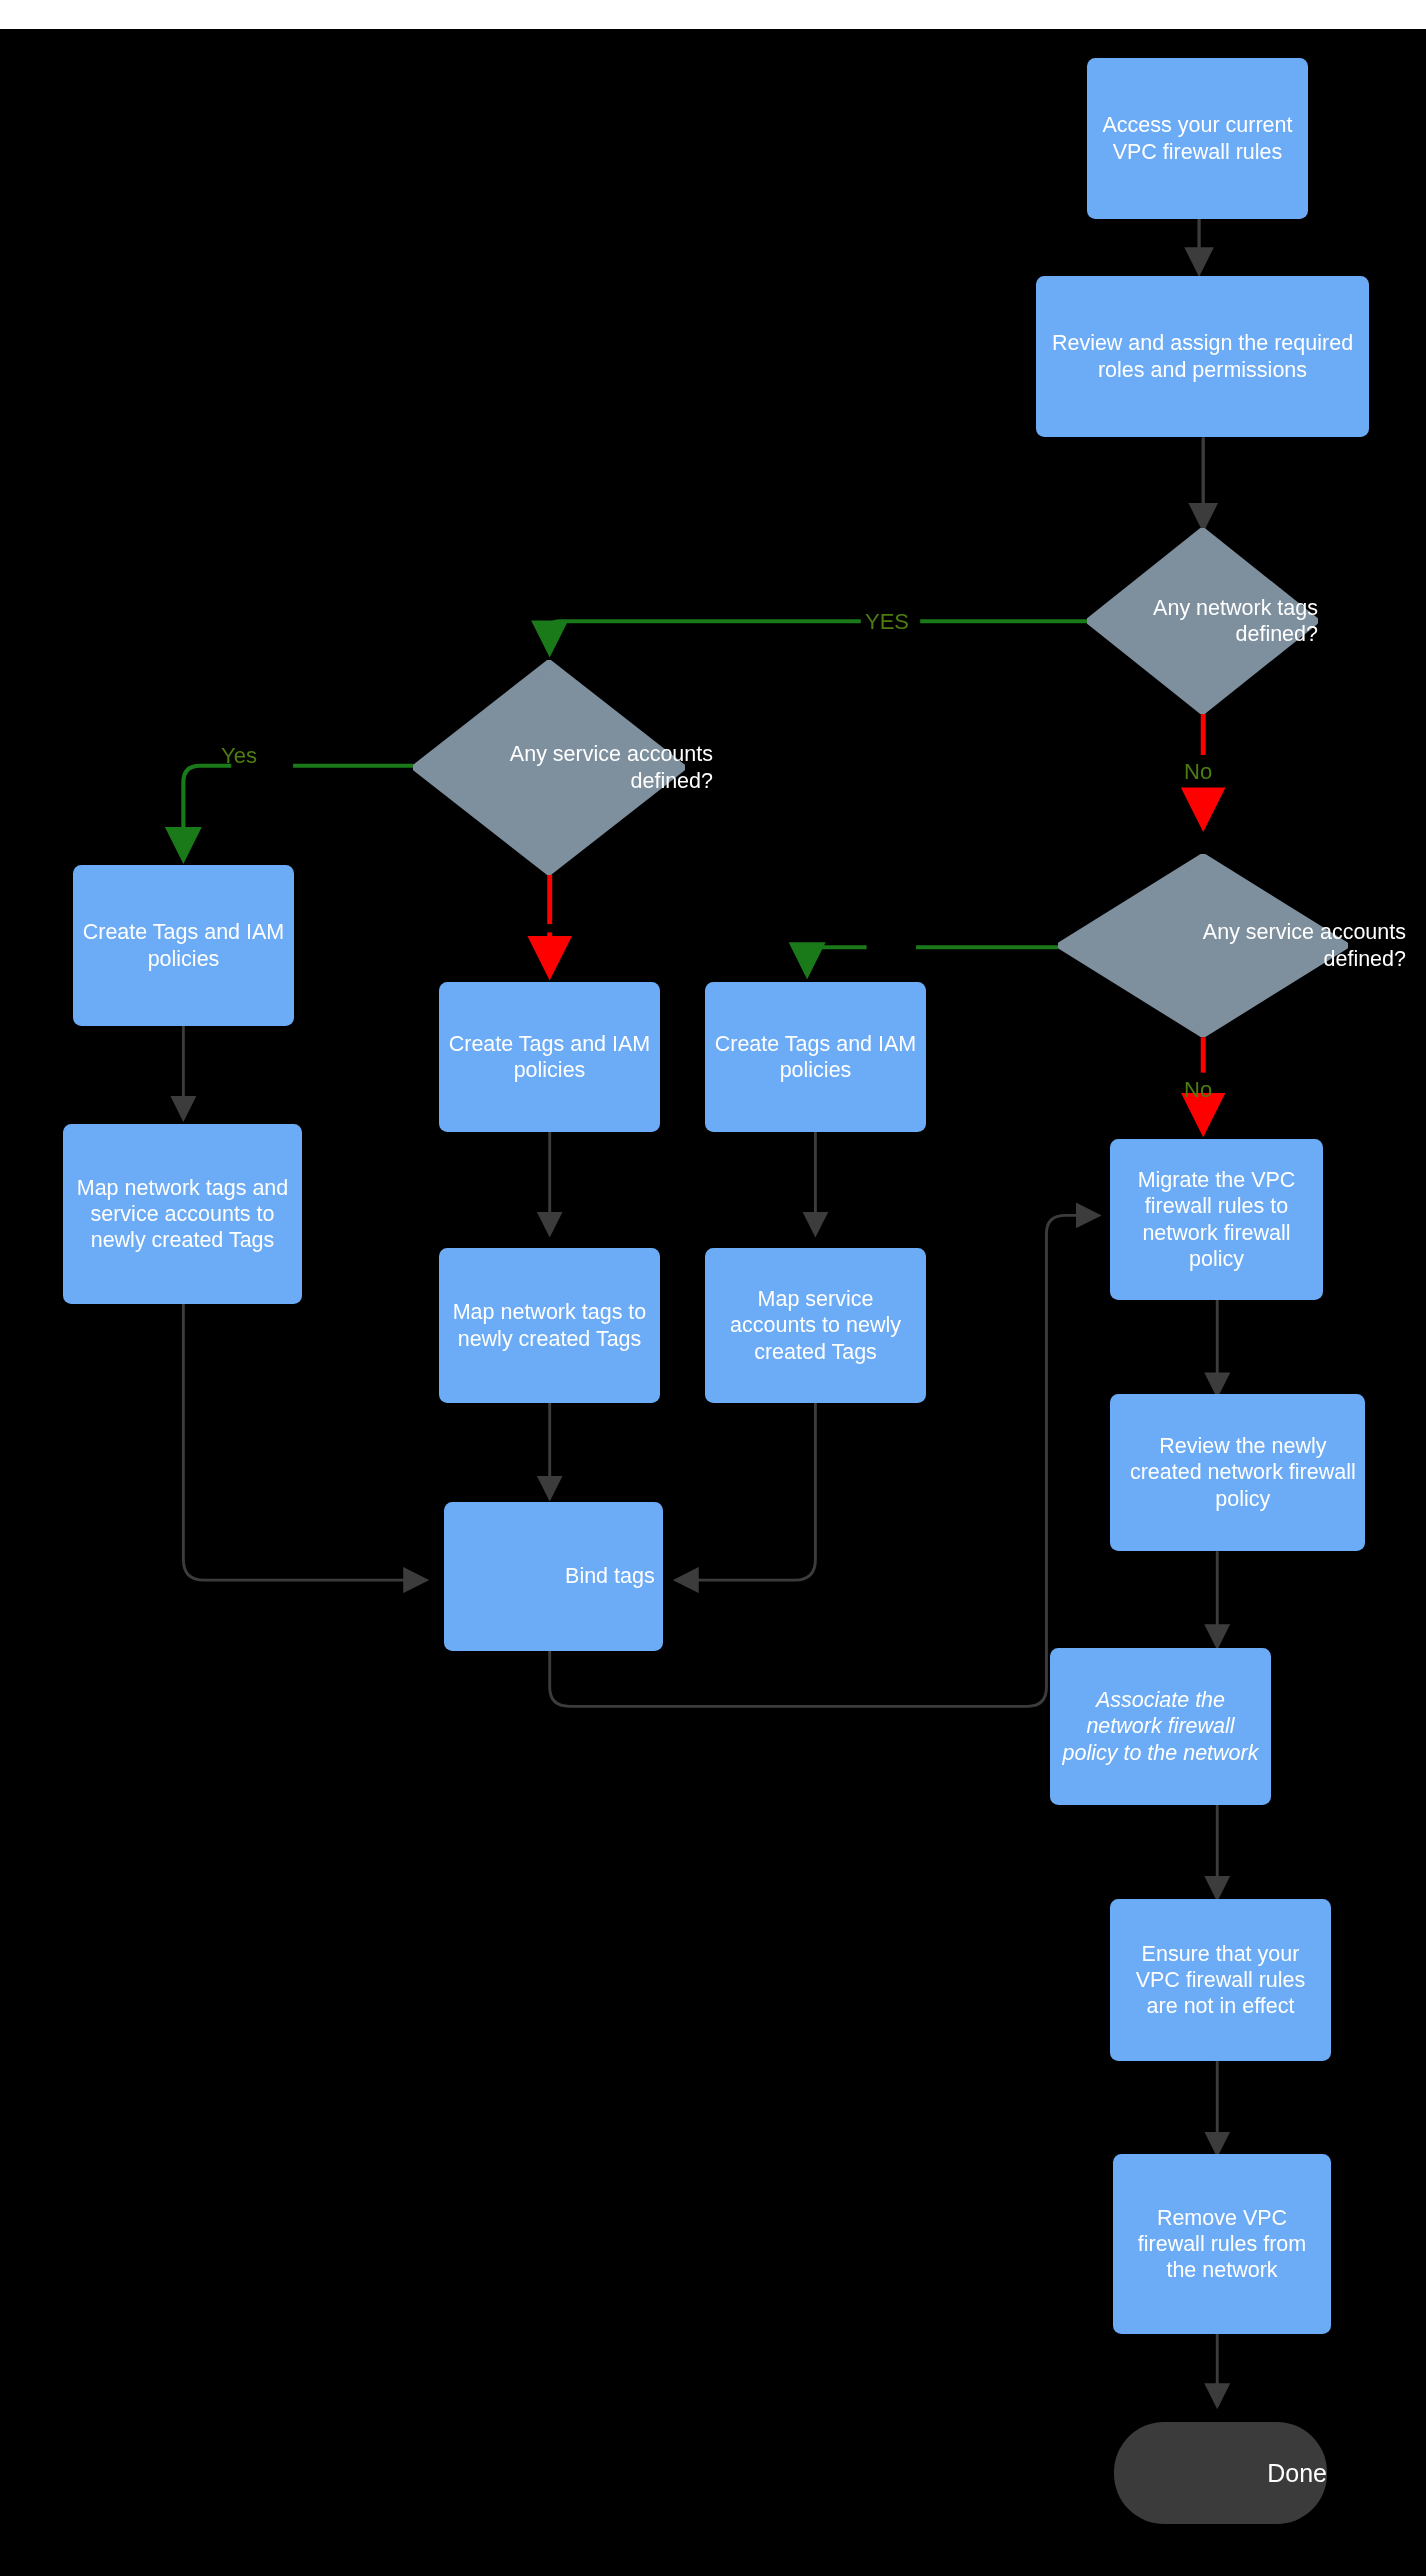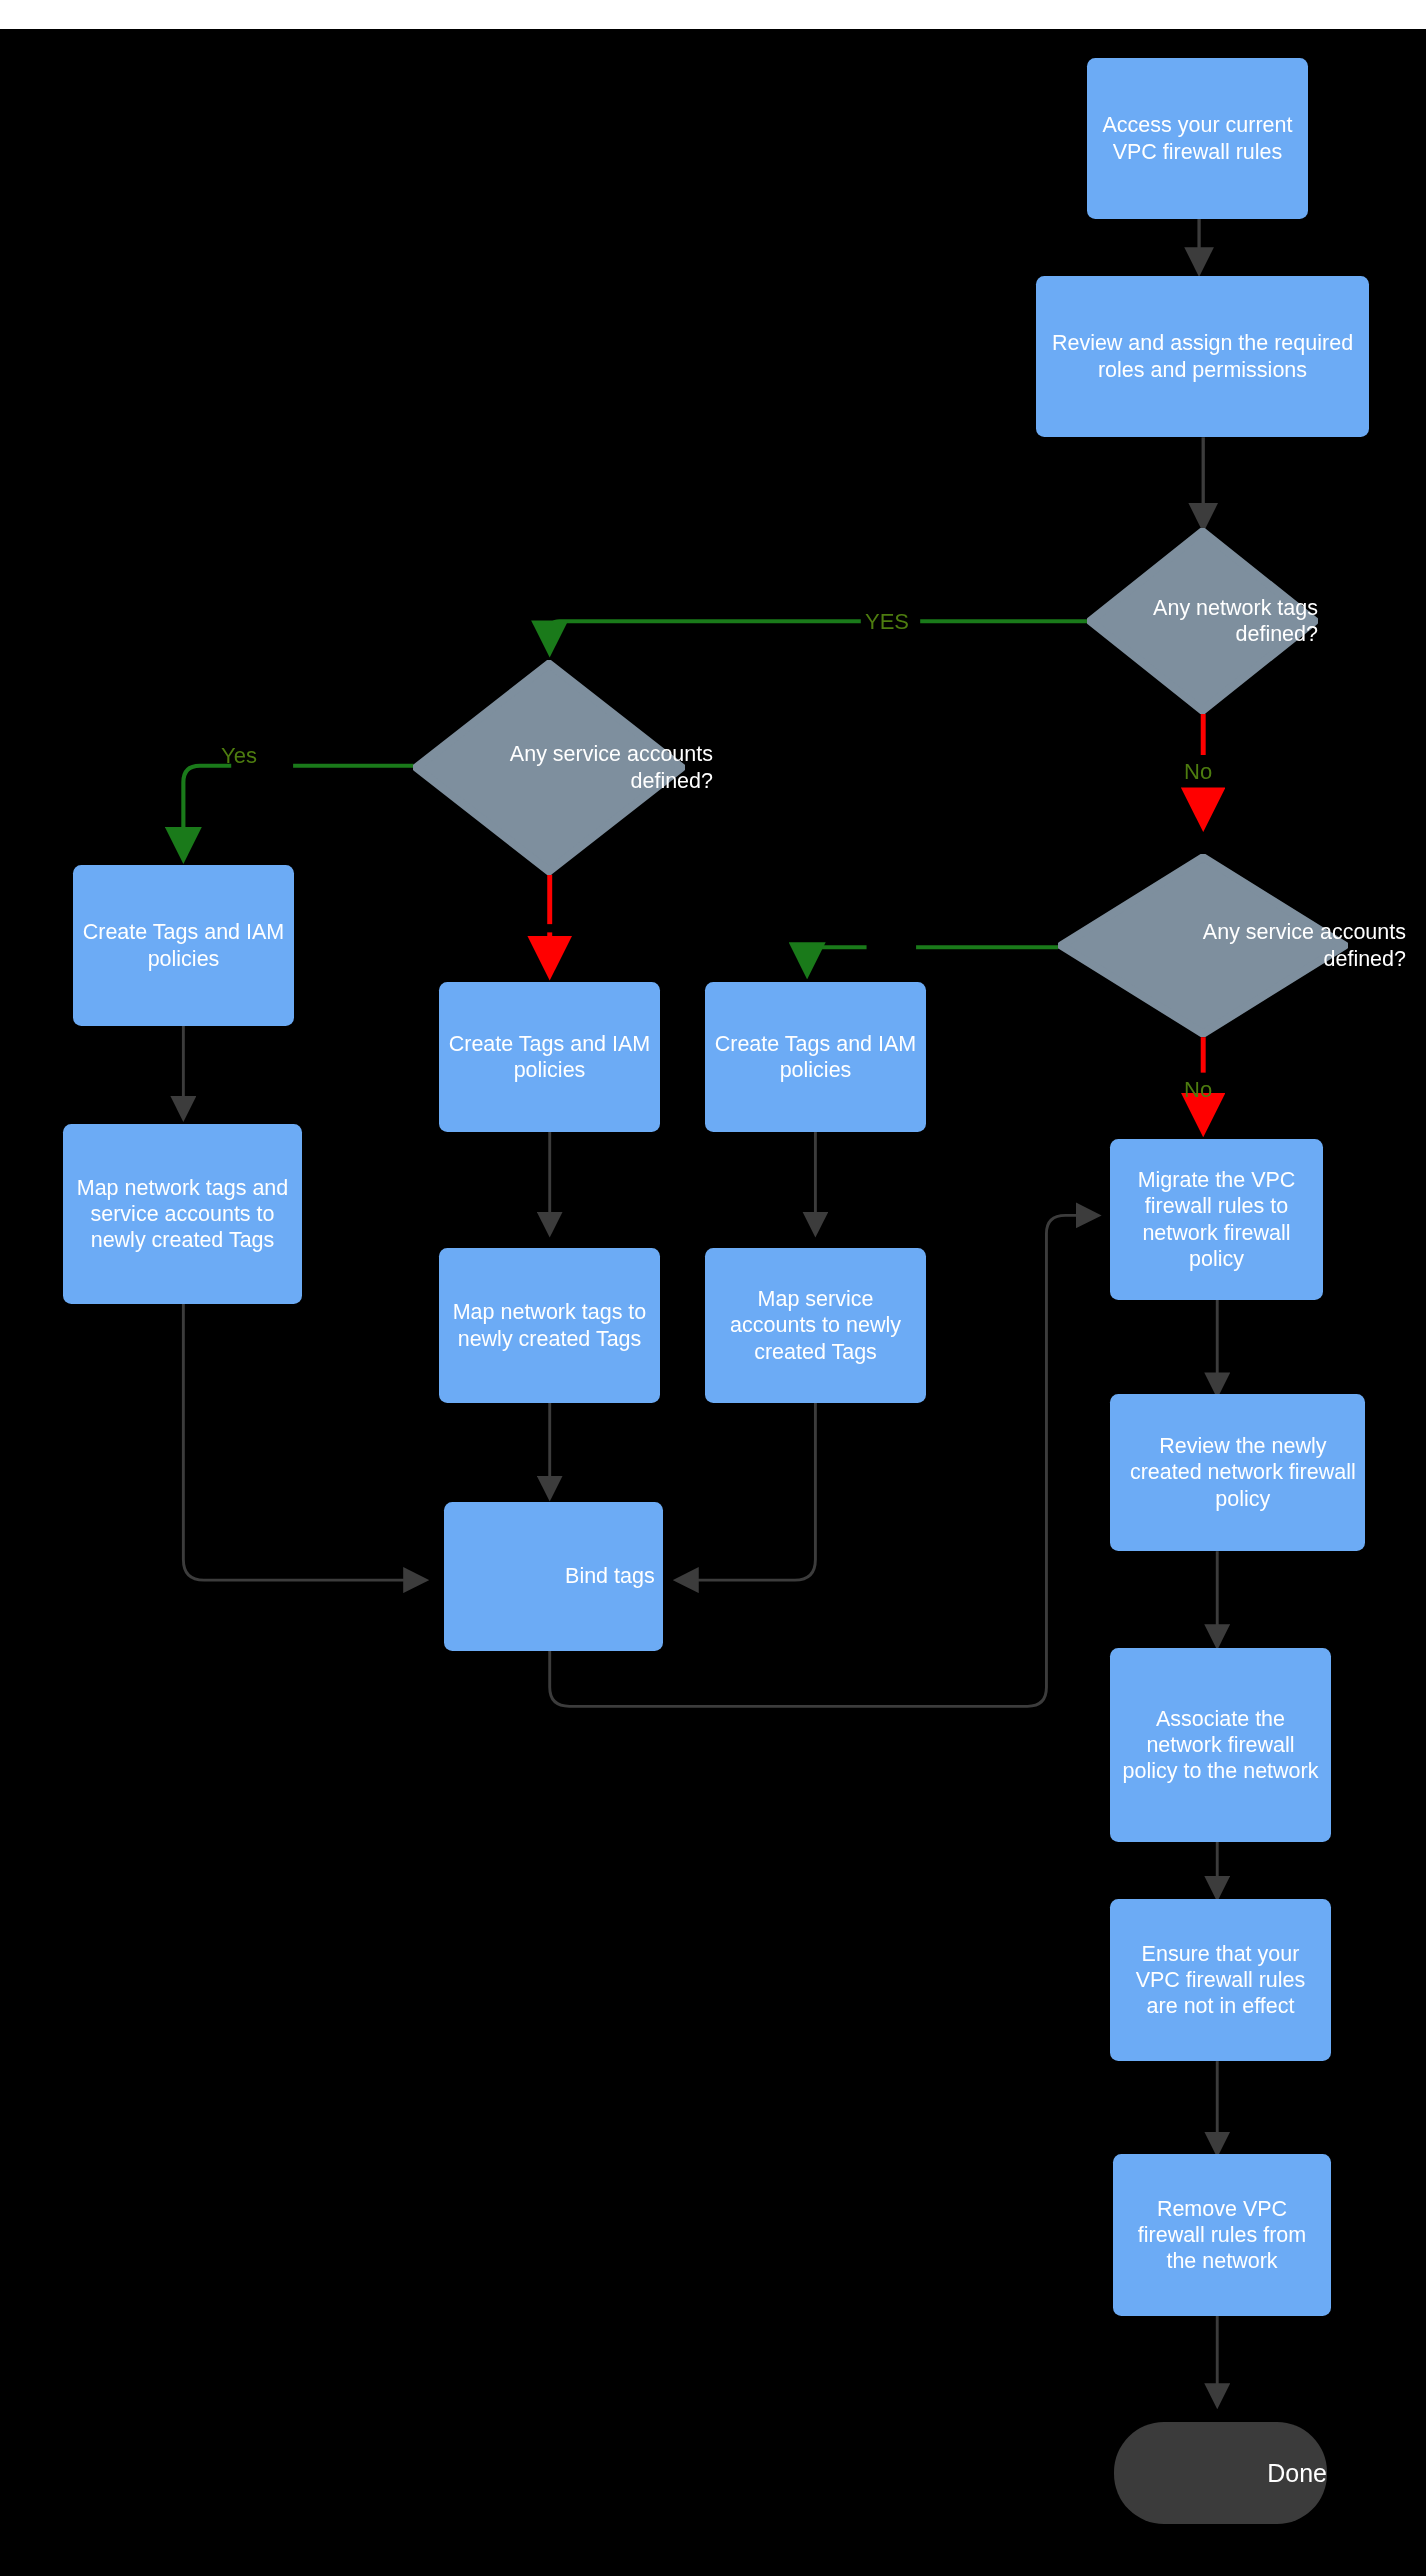--- a/index.html
+++ b/index.html
@@ -141,29 +141,29 @@
   </div>
 
   <div class="node proc" style="left:1110px;top:1139px;width:213px;height:161px;">
     <span>Migrate the VPC firewall rules to network firewall policy</span>
   </div>
 
   <div class="node proc" style="left:1110px;top:1394px;width:255px;height:157px;padding-left:19px;">
     <span>Review the newly created network firewall policy</span>
   </div>
 
-  <div class="node proc" style="left:1110px;top:1648px;width:221px;height:194px;">
+  <div class="node proc" style="left:1050px;top:1648px;width:221px;height:157px;font-style:italic;">
     <span>Associate the network firewall policy to the network</span>
   </div>
 
   <div class="node proc" style="left:1110px;top:1899px;width:221px;height:162px;">
     <span>Ensure that your VPC firewall rules are not in effect</span>
   </div>
 
-  <div class="node proc" style="left:1113px;top:2154px;width:218px;height:162px;">
+  <div class="node proc" style="left:1113px;top:2154px;width:218px;height:180px;">
     <span>Remove  VPC firewall rules from the network</span>
   </div>
 
   <div class="node term" style="left:1114px;top:2411px;width:213px;height:102px;">
     <span>Done</span>
   </div>
 
   <div class="edge-label" style="left:865px;top:609px;">YES</div>
 
   <div class="edge-label" style="left:1184px;top:759px;">No</div>

